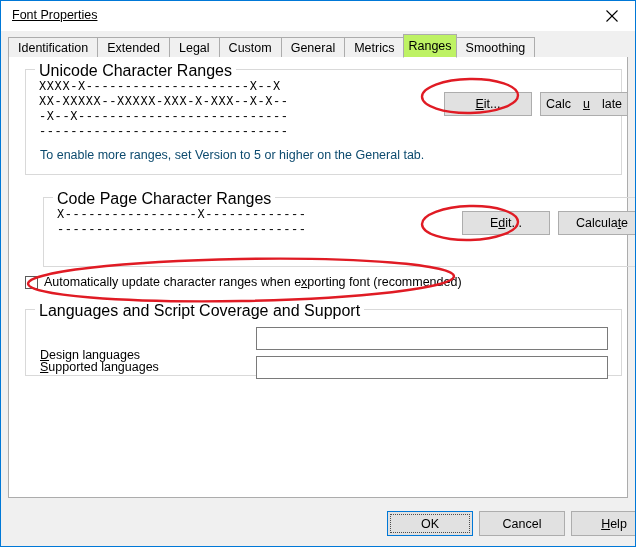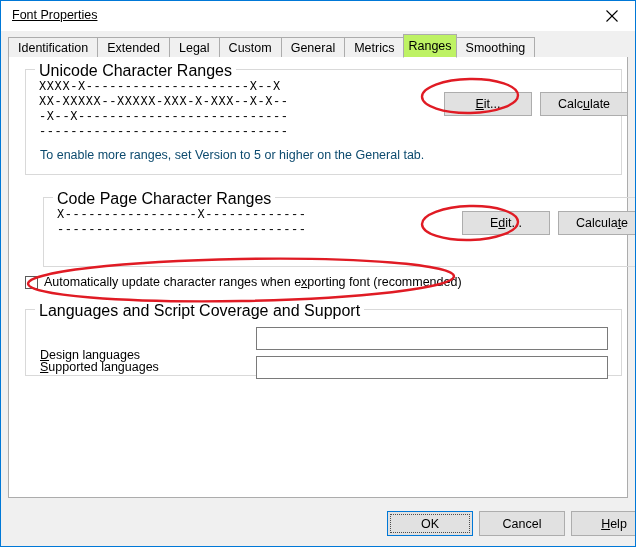--- a/index.html
+++ b/index.html
@@ -124,21 +124,21 @@
     text-align:center;
     cursor:default;
     padding:0;
     display:flex;align-items:center;justify-content:center;
     white-space:nowrap;
   }
   .btn u{text-decoration:underline;}
   .edit-btn{width:88px;height:24px;}
   .calc-btn{width:88px;height:24px;}
   #edit1{left:418px;top:22px;}
-  #calc1{left:514px;top:22px;}
+  #calc1{left:514px;top:22px;gap:12px;}
   #edit2{left:418px;top:13px;}
   #calc2{left:514px;top:13px;}
 
   
   .checkrow{
     position:absolute;left:16px;top:218px;
     display:flex;align-items:center;
     cursor:default;
   }
   .cbox{

